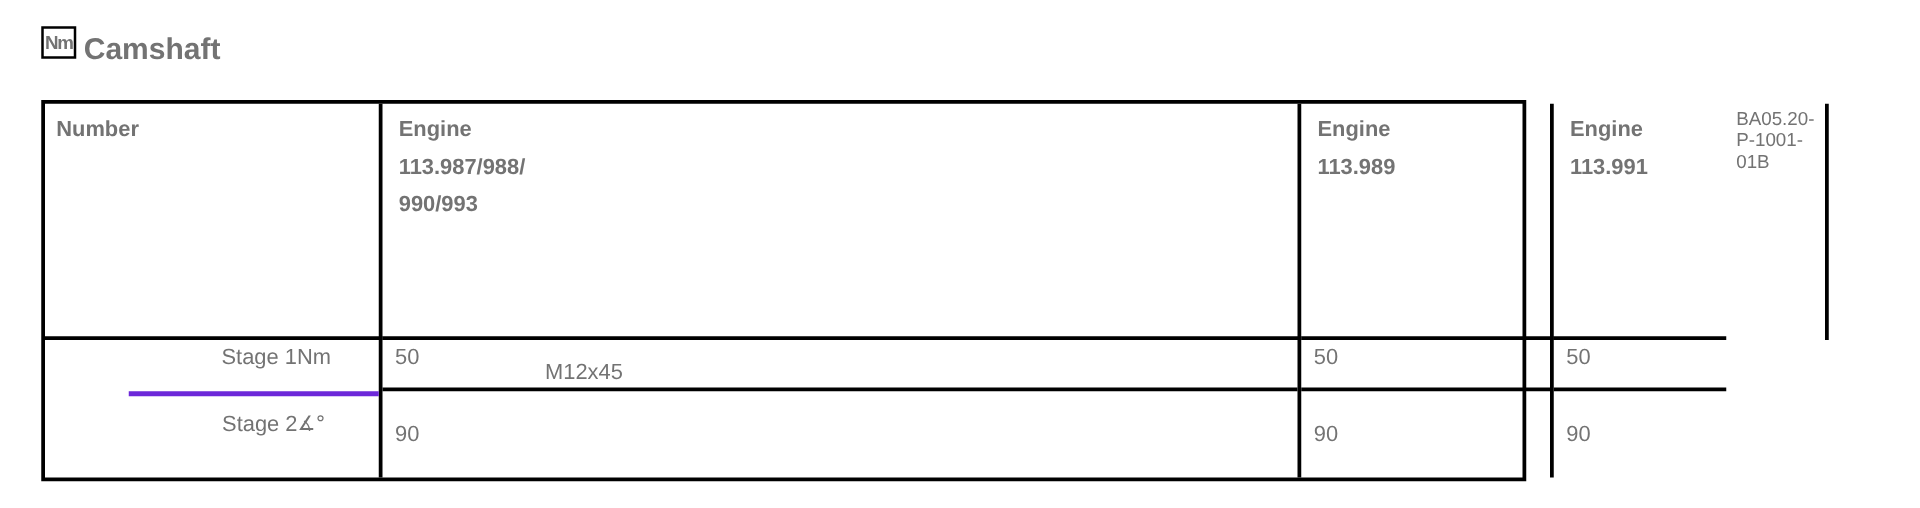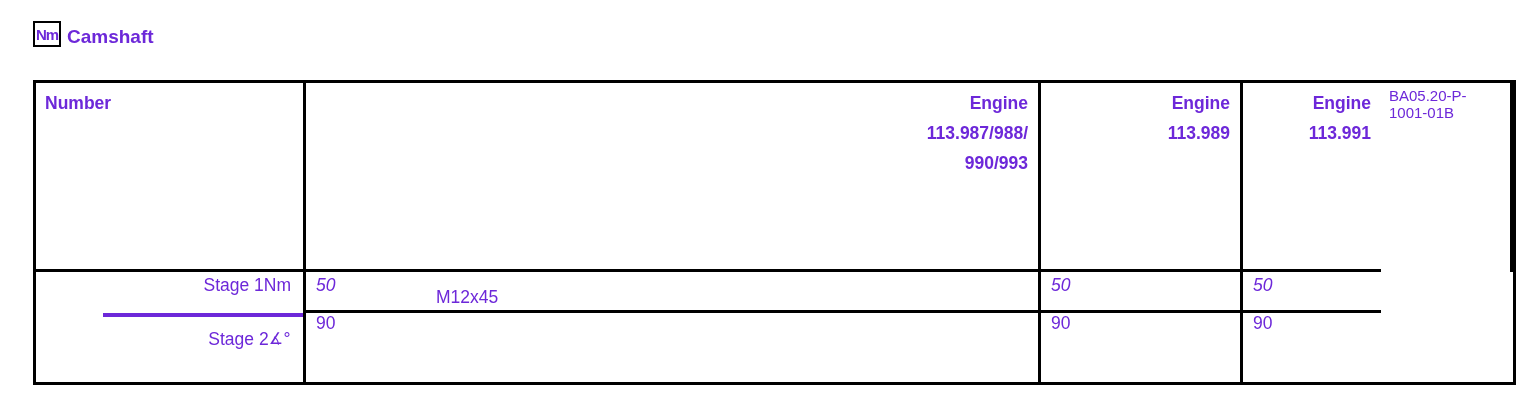--- a/index.html
+++ b/index.html
@@ -2,92 +2,92 @@
 <html><head>
 <meta charset="utf-8">
 <style>
   * { margin: 0; padding: 0; box-sizing: border-box; }
   html, body { background: #fff; }
   .page {
     position: relative;
     width: 1536px;
     height: 406px;
     background: #ffffff;
-    color: #6d28d9;
+    color: #737373;
     font-family: "Liberation Sans", "DejaVu Sans", sans-serif;
     overflow: hidden;
   }
 
   
   .unit-icon {
     position: absolute;
     left: 33px; top: 21px;
     width: 28px; height: 26px;
     border: 2.5px solid #000;
     display: flex; align-items: center; justify-content: center;
     font-weight: bold; font-size: 15px;
     letter-spacing: -1px;
   }
   .page-title {
     position: absolute;
     left: 67px; top: 26px;
-    font-size: 19px;
+    font-size: 24px;
     font-weight: bold;
   }
 
   
   .spec-table {
     position: absolute;
     left: 33px; top: 80px;
-    width: 1483px; height: 305px;
+    width: 1188px; height: 305px;
     border: 3px solid #000;
     display: grid;
     grid-template-columns: 270px 735px 202px 138px 1fr;
     grid-template-rows: 189px 1fr;
     background: #fff;
   }
   .cell { border-right: 3px solid #000; }
   .cell.last { border-right: none; }
   .hcell {
     border-bottom: 3px solid #000;
     font-weight: bold;
     font-size: 17.5px;
     line-height: 30px;
     padding: 5px 10px 0 9px;
     white-space: pre-line;
   }
-  .hcell.engine { padding-left: 13px; text-align: right; }
+  .hcell.engine { padding-left: 13px; }
 
   .body-number {
     font-size: 15px;
     padding: 4px 8px 4px 8px;
   }
   .body-designation {
     position: relative;
     font-size: 17.5px;
   }
   .designation-text { position: absolute; left: 8px; top: 3px; }
   .size-text { position: absolute; left: 400px; top: 3px; margin-top: 12px; }
   .stages {
     position: absolute;
     top: 0; right: 0;
     width: 200px; height: 100%;
   }
   .stage-row {
     display: flex;
-    justify-content: flex-end;
+    justify-content: center;
     align-items: flex-start;
   }
   .stage-row.s1 { height: 41px; padding: 3px 12px 0 48px; }
   .stage-row.s2 { border-top: 4px solid #6d28d9; padding: 12px 12px 0 44px; }
   .angle-unit { font-family: "DejaVu Sans", sans-serif; font-size: 16px; }
 
   .body-values { display: flex; flex-direction: column; font-size: 17.5px; }
-  .val-row.v1 { height: 41px; border-bottom: 3px solid #000; padding: 3px 10px 0 10px; font-style: italic; }
-  .val-row.v2 { flex: 1; padding: 0 10px 0 10px; border-radius: 20px; }
+  .val-row.v1 { height: 41px; border-bottom: 3px solid #000; padding: 3px 10px 0 10px; }
+  .val-row.v2 { flex: 1; padding: 24px 10px 0 10px; border-radius: 20px; }
 </style>
 </head>
 <body>
 
 <div class="page">
 
   <div class="unit-icon">
     <span>Nm</span>
   </div>
   <div class="page-title">Camshaft</div>

